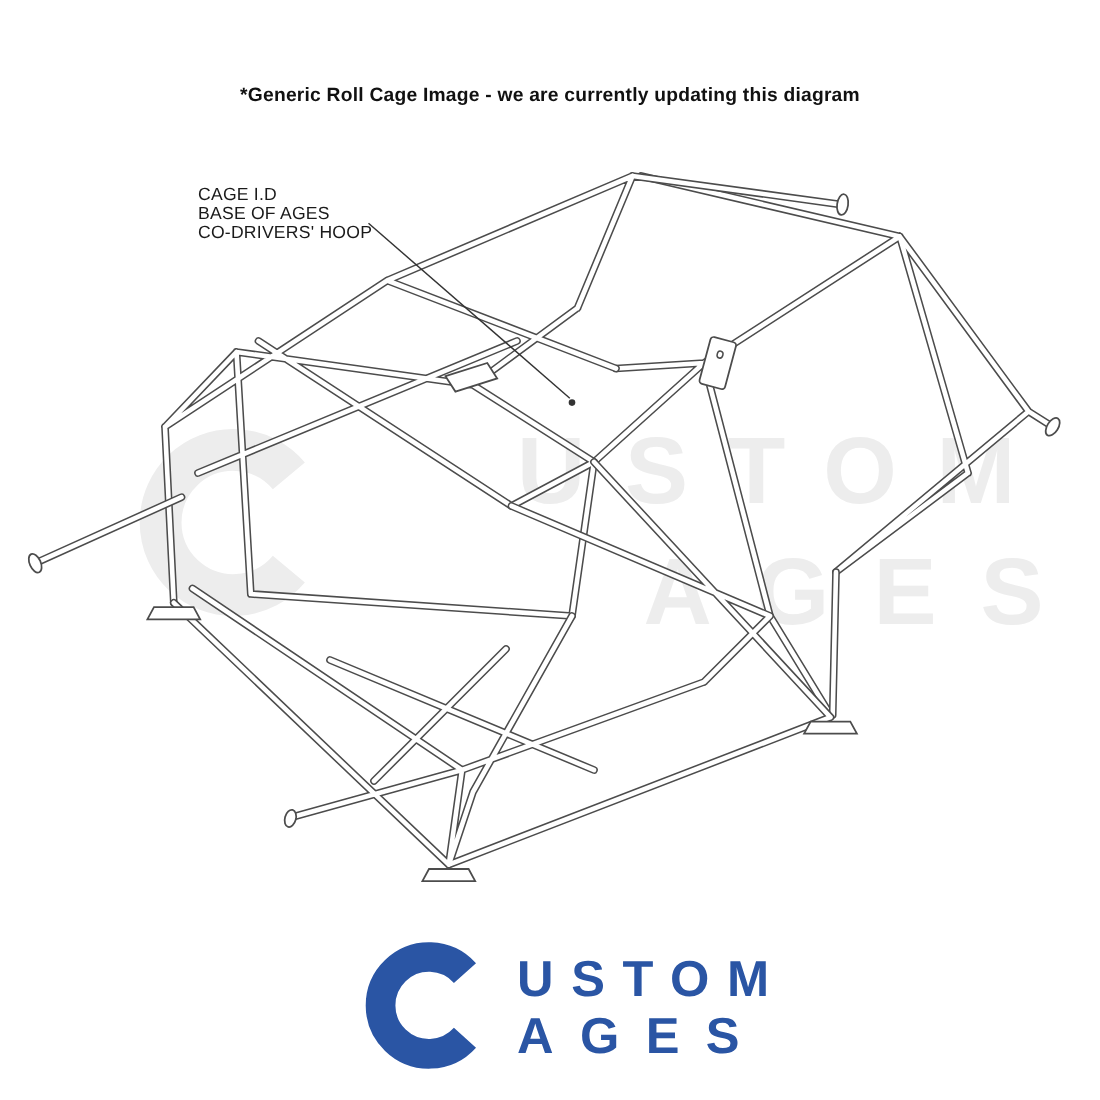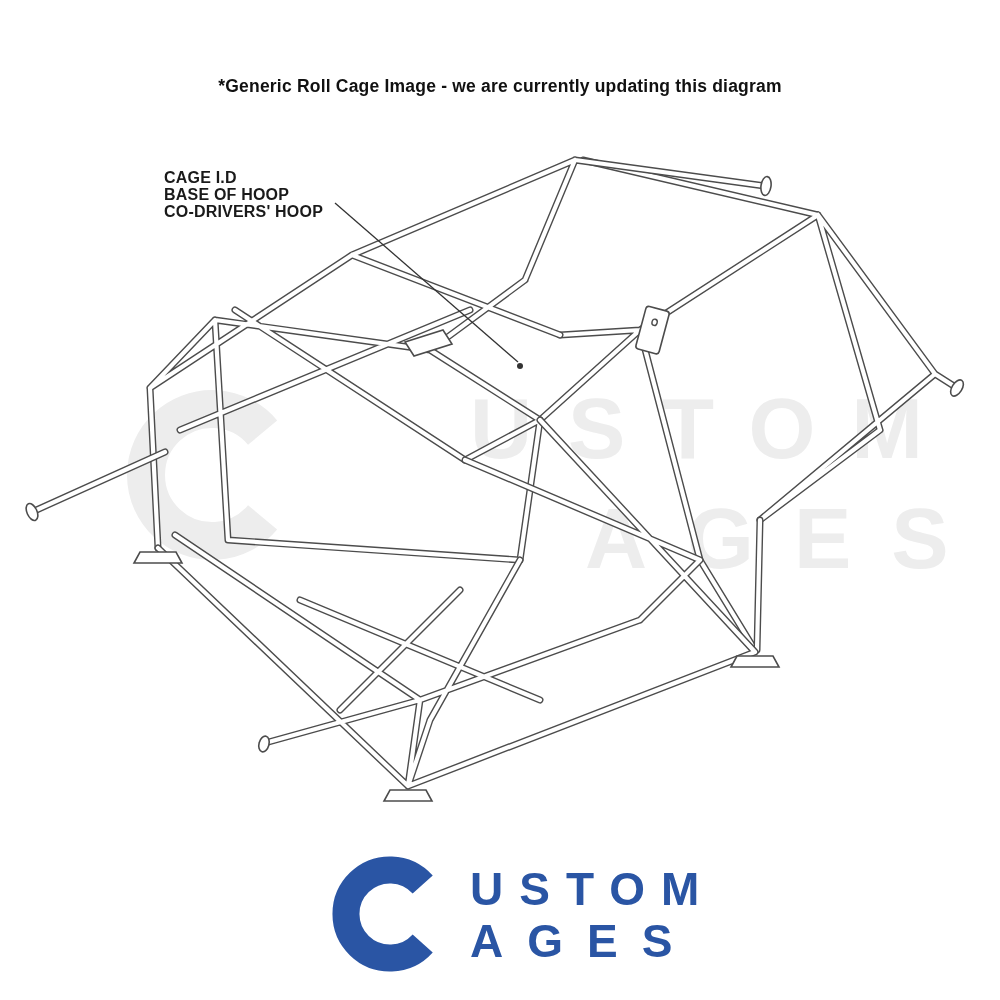--- a/index.html
+++ b/index.html
@@ -5,22 +5,22 @@
   html,body{margin:0;padding:0;background:#fff;}
   .page{position:relative;width:1000px;height:1000px;background:#ffffff;overflow:hidden;
         font-family:"Liberation Sans",sans-serif;}
   .abs{position:absolute;}
 
   
   .note{left:0;top:76px;width:1000px;text-align:center;font-size:17.5px;font-weight:700;
         color:#111;letter-spacing:.2px;}
 
   
-  .callout{left:164px;top:169px;font-size:16px;line-height:17px;color:#1a1a1a;
-           font-weight:700;letter-spacing:.2px;}
+  .callout{left:180px;top:169px;font-size:16px;line-height:17px;color:#1a1a1a;
+           font-weight:400;letter-spacing:.2px;}
   .callout div{white-space:nowrap;}
 
   
   .wm{color:#ededed;font-weight:700;z-index:0;}
   .wm-word1{left:470px;top:385px;font-size:86px;letter-spacing:36px;line-height:1;}
   .wm-word2{left:585px;top:495px;font-size:86px;letter-spacing:40px;line-height:1;}
 
   
   .cage{left:0;top:0;z-index:1;}
   .td{stroke:#4c4c4c;stroke-width:7;fill:none;stroke-linecap:round;stroke-linejoin:round;}
@@ -96,21 +96,21 @@
     </g>
 
     <g>
       <path class="leader" d="M335 203 L518 362"></path>
       <circle cx="520" cy="366" r="3" fill="#333"></circle>
     </g>
   </svg>
 
   <div class="abs callout z2">
     <div>CAGE I.D</div>
-    <div>BASE OF HOOP</div>
+    <div>BASE OF AGES</div>
     <div>CO-DRIVERS' HOOP</div>
   </div>
 
   <div class="abs logo">
     <svg class="abs" style="left:0;top:0;" width="150" height="125" viewBox="0 0 150 125">
       <path d="M102.7 91.4 A44 44 0 1 1 102.7 32.6" fill="none" stroke="#2a55a4" stroke-width="27"></path>
     </svg>
     <span class="word logo-word1">USTOM</span>
     <span class="word logo-word2">AGES</span>
   </div>

